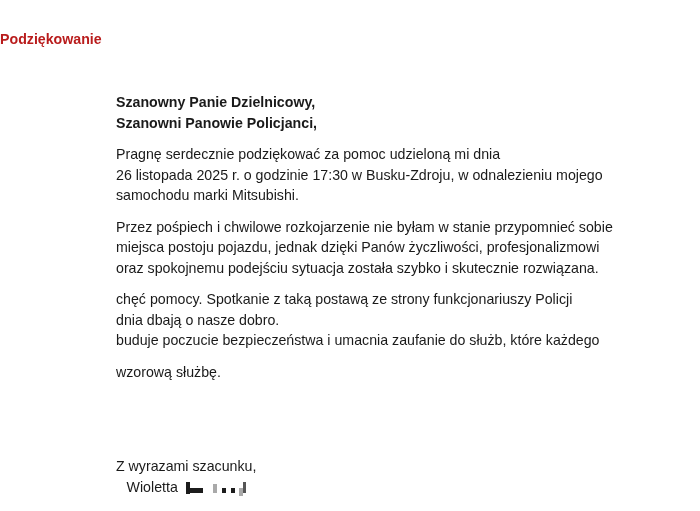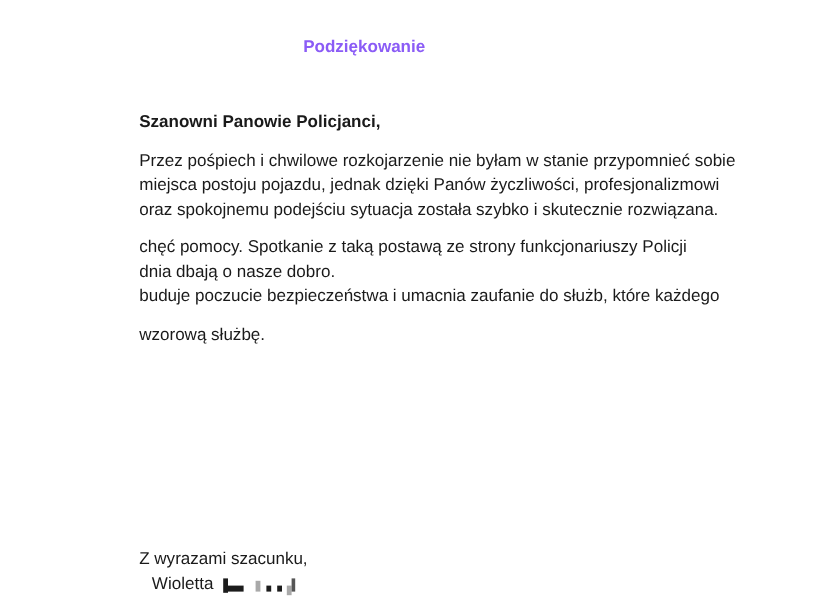--- a/index.html
+++ b/index.html
@@ -15,24 +15,23 @@
       font-family: "Liberation Sans", sans-serif;
       color: #1a1a1a;
       font-size: 14.2px;
       line-height: 20.5px;
     }
     .title {
       position: absolute;
       top: 29px;
       left: 0;
       width: 607px;
-      text-align: center;
       font-weight: bold;
       font-size: 14.2px;
-      color: #8b5cf6;
+      color: #b91c1c;
     }
     .content {
       position: absolute;
       left: 116px;
       top: 92px;
       width: 540px;
     }
     .greeting {
       font-weight: bold;
       margin: 0 0 11px 0;
@@ -68,23 +67,29 @@
     .blk.grey { background: #a9a9a9; }
     .blk.mid { background: #555; }
   </style>
 </head>
 <body>
 
 <div class="title">Podziękowanie</div>
 
 <div class="content">
   <div class="greeting">
+    <div>Szanowny Panie Dzielnicowy,</div>
     <div>Szanowni Panowie Policjanci,</div>
   </div>
 
+  <div class="para">
+    <div>Pragnę serdecznie podziękować za pomoc udzieloną mi dnia</div>
+    <div>26 listopada 2025 r. o godzinie 17:30 w Busku-Zdroju, w odnalezieniu mojego</div>
+    <div>samochodu marki Mitsubishi.</div>
+  </div>
 
   <div class="para">
     <div>Przez pośpiech i chwilowe rozkojarzenie nie byłam w stanie przypomnieć sobie</div>
     <div>miejsca postoju pojazdu, jednak dzięki Panów życzliwości, profesjonalizmowi</div>
     <div>oraz spokojnemu podejściu sytuacja została szybko i skutecznie rozwiązana.</div>
   </div>
 
   <div class="para">
     <div>chęć pomocy. Spotkanie z taką postawą ze strony funkcjonariuszy Policji</div>
     <div>dnia dbają o nasze dobro.</div>

